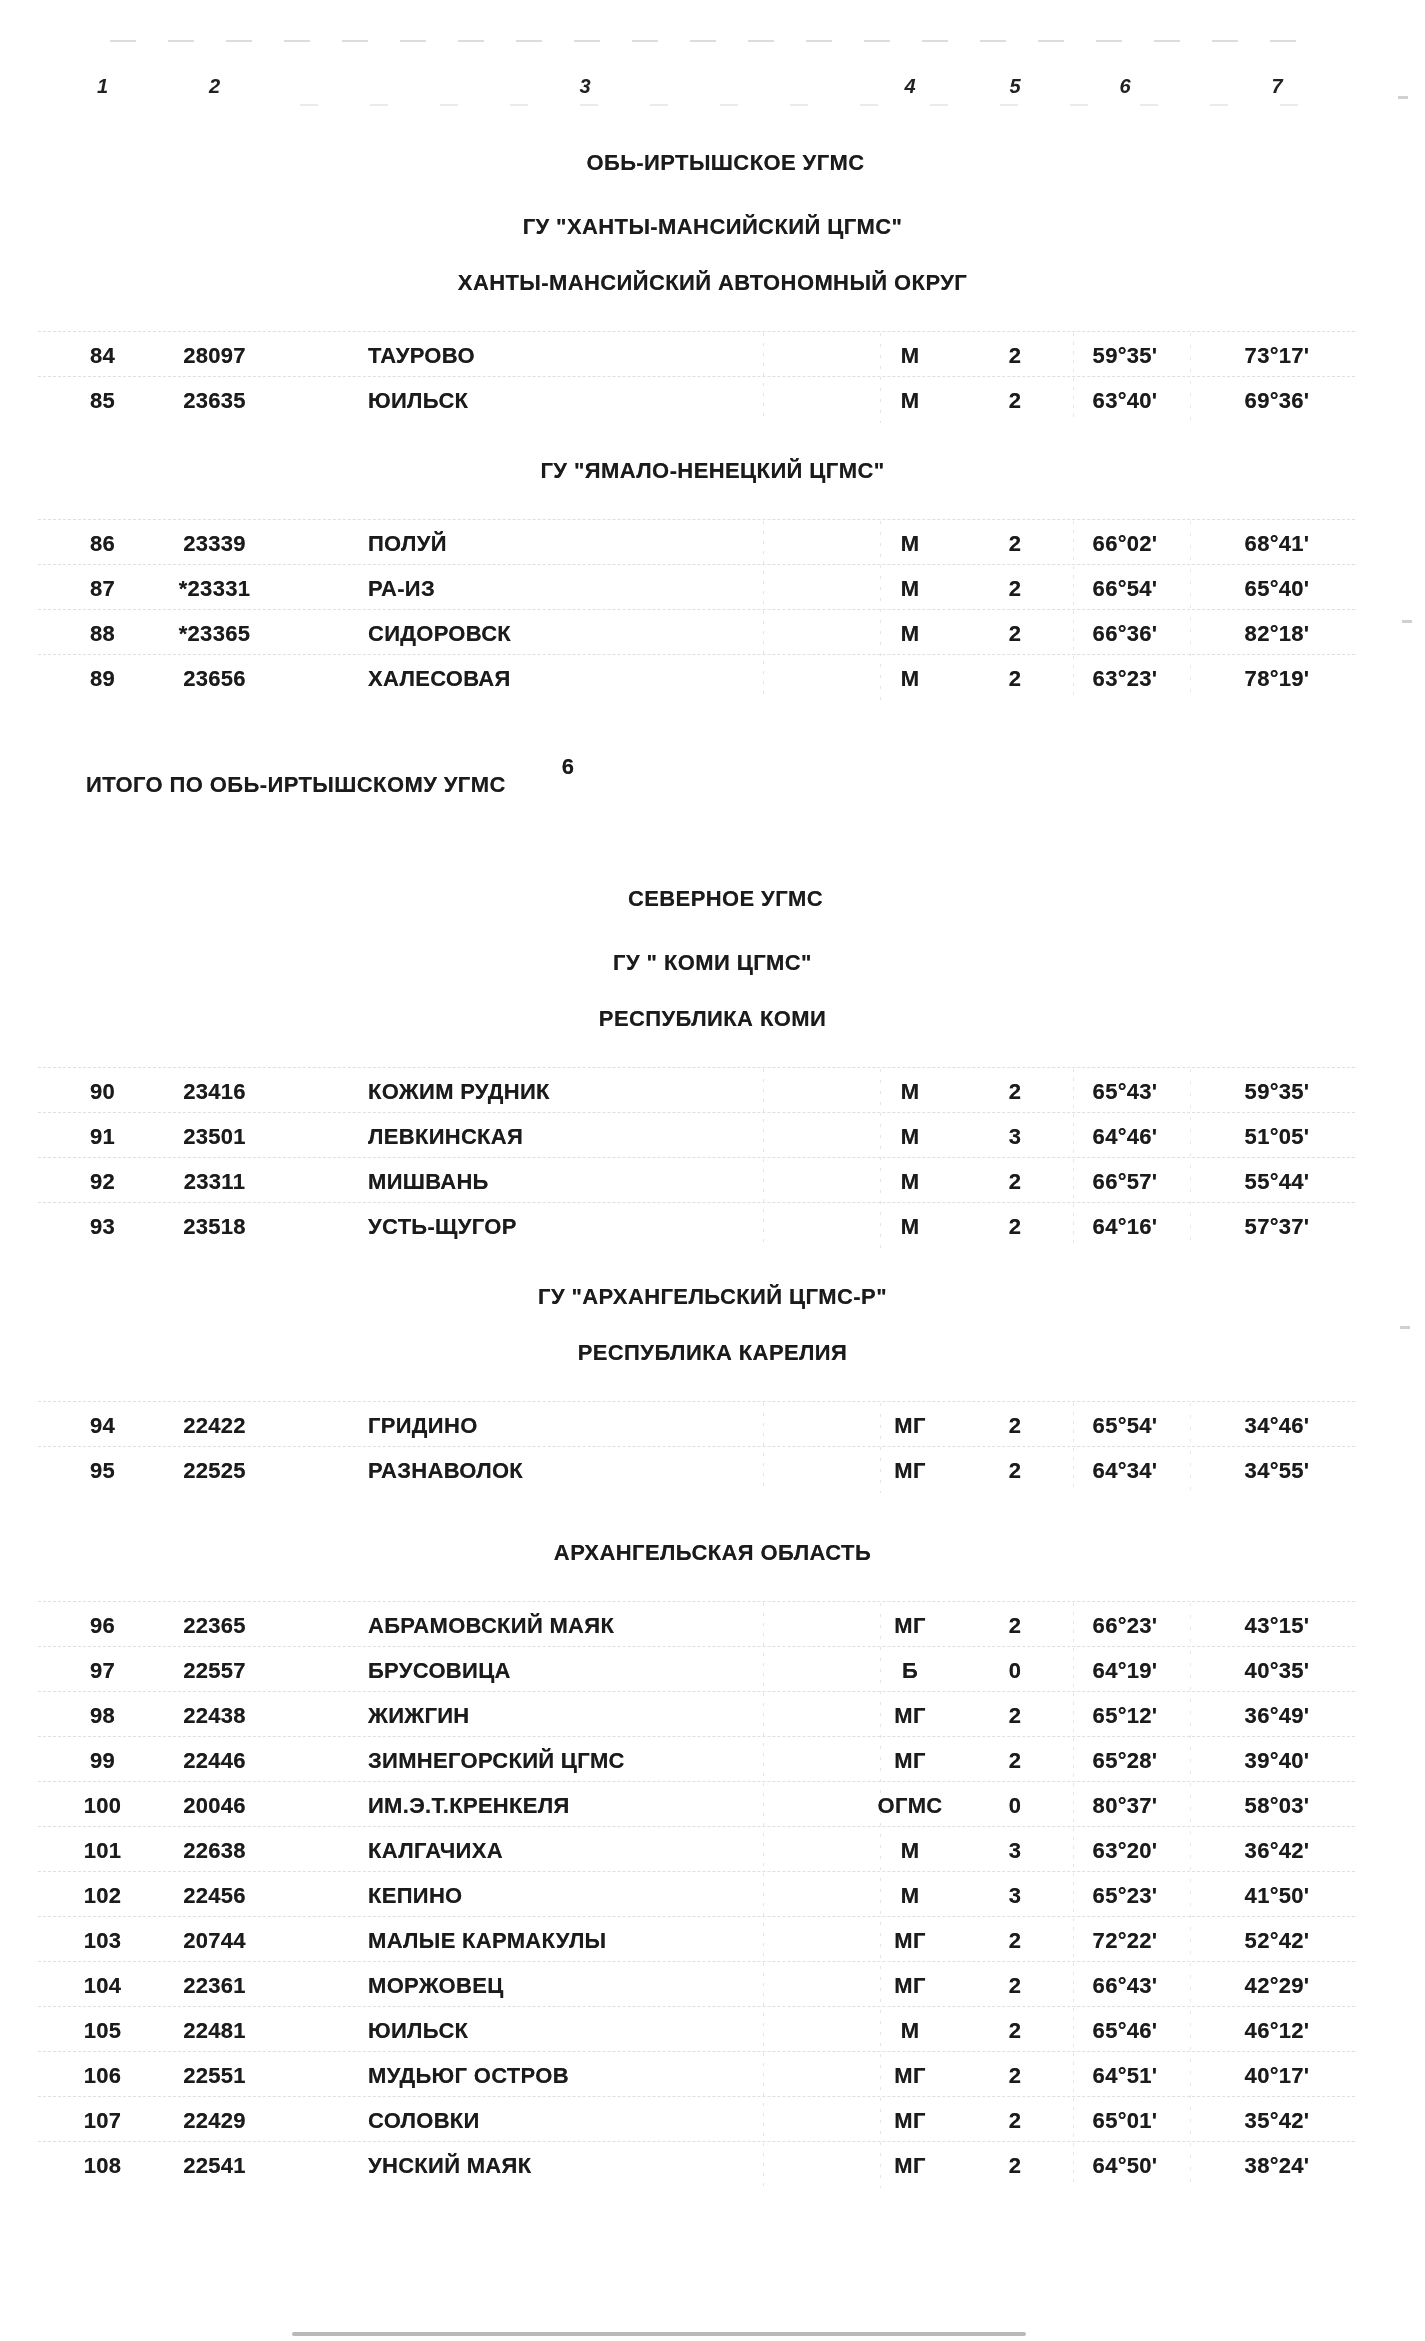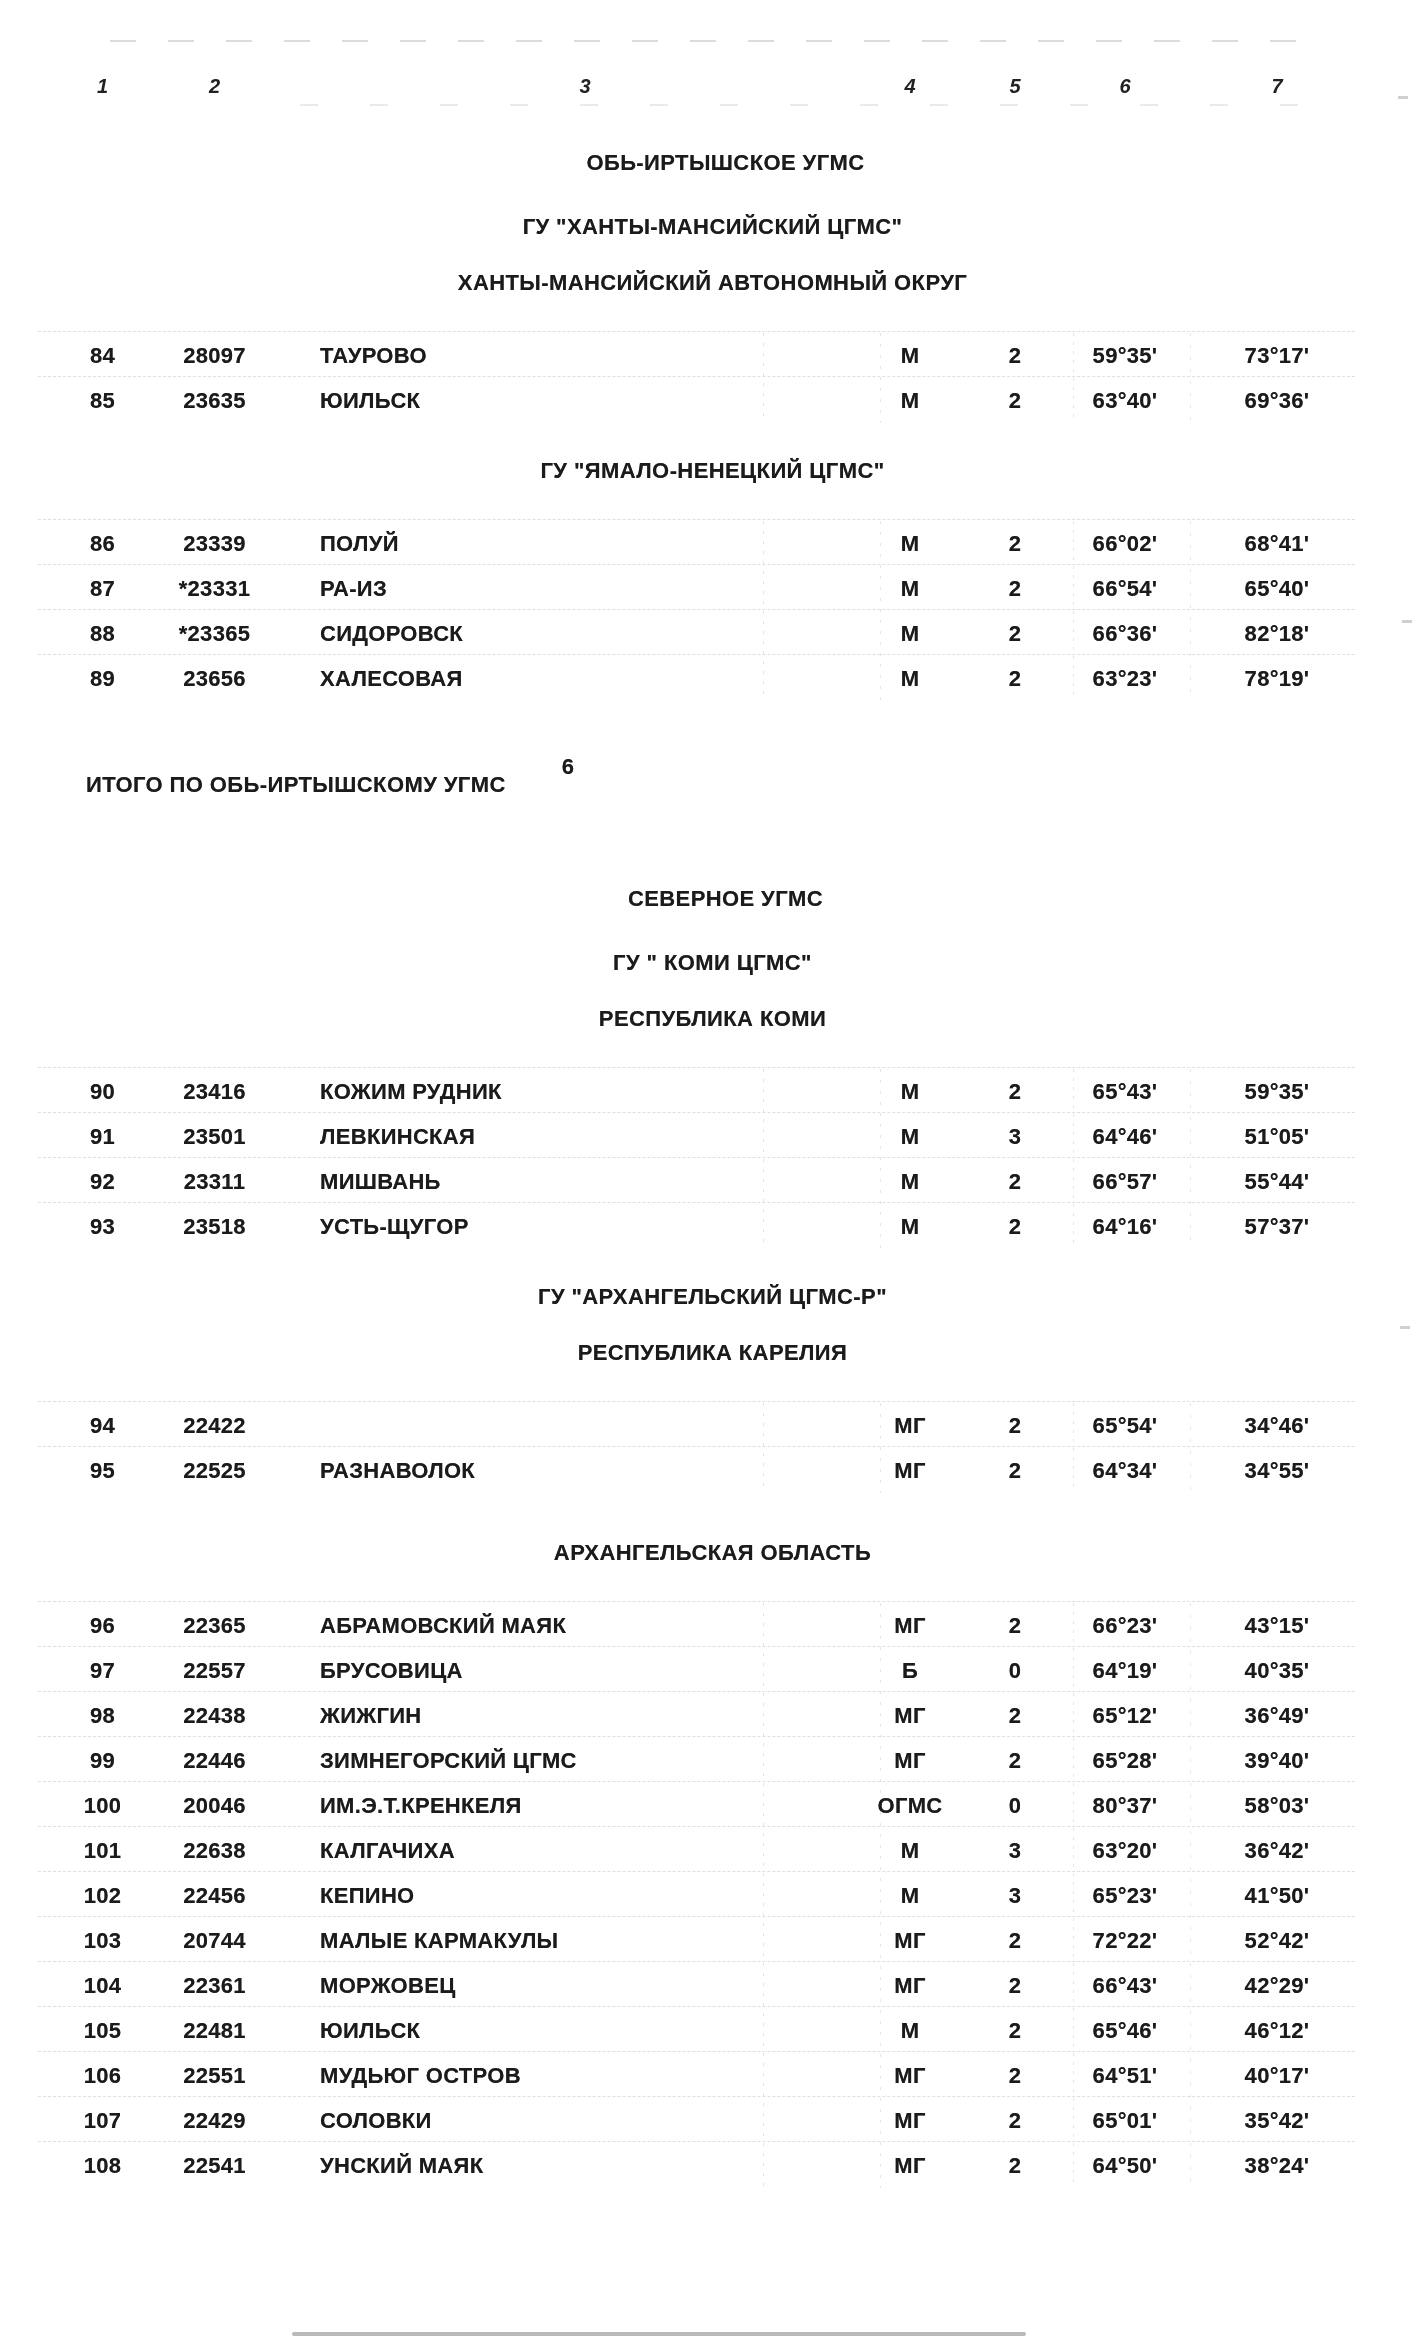--- a/index.html
+++ b/index.html
@@ -50,21 +50,21 @@
       repeating-linear-gradient(to bottom,rgba(80,80,80,.15) 0 3px,transparent 3px 9px),
       repeating-linear-gradient(to bottom,rgba(80,80,80,.13) 0 3px,transparent 3px 12px);
     background-position:763px 0,880px 0,1073px 0,1190px 0;
     background-size:1px 100%,1px 100%,1px 100%,1px 100%;
     background-repeat:no-repeat;}
   .row{position:relative;height:45px;font-weight:700;font-size:22px;letter-spacing:.3px;
     text-shadow:0 0 .5px rgba(0,0,0,.55);}
   .row::before{content:"";position:absolute;left:38px;right:70px;top:-2px;
     border-top:1px dashed rgba(95,95,95,.20);}
   .cell{position:absolute;top:0;height:45px;display:flex;align-items:center;justify-content:center;}
-  .cell.name{justify-content:flex-start;}
+  .cell.name{justify-content:flex-start;margin-left:48px;}
   .cell.c3{left:320px;width:530px;}
 
   .total-line{position:relative;height:32px;margin-top:50px;font-weight:700;font-size:22px;
     letter-spacing:.4px;text-shadow:0 0 .5px rgba(0,0,0,.55);}
   .total-label{position:absolute;left:86px;top:18px;line-height:32px;}
   .total-value{position:absolute;left:548px;width:40px;top:0;line-height:32px;text-align:center;}
 </style>
 </head>
 <body>
 
@@ -202,20 +202,21 @@
               </div>
             </div>
           </div>
           <div class="group">
             <div class="line gu">ГУ "АРХАНГЕЛЬСКИЙ ЦГМС-Р"</div>
             <div class="line region">РЕСПУБЛИКА КАРЕЛИЯ</div>
             <div class="rows">
               <div class="row">
                 <div class="cell c1">94</div>
                 <div class="cell c2">22422</div>
+                <div class="cell c3 name">ГРИДИНО</div>
                 <div class="cell c4">МГ</div>
                 <div class="cell c5">2</div>
                 <div class="cell c6">65°54'</div>
                 <div class="cell c7">34°46'</div>
               </div>
               <div class="row">
                 <div class="cell c1">95</div>
                 <div class="cell c2">22525</div>
                 <div class="cell c3 name">РАЗНАВОЛОК</div>
                 <div class="cell c4">МГ</div>

